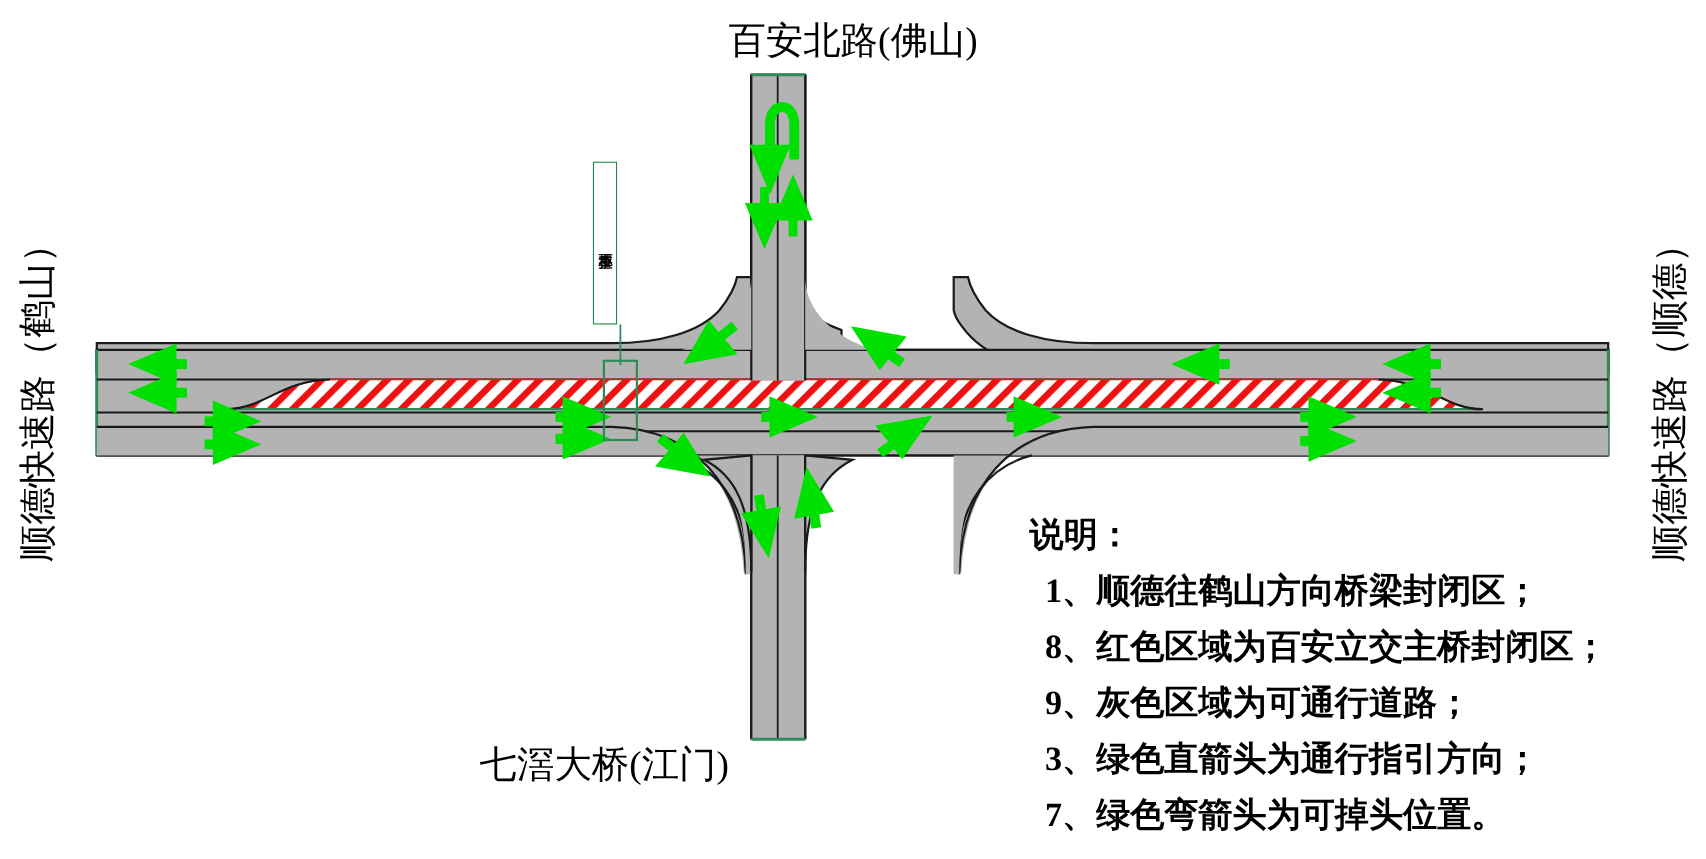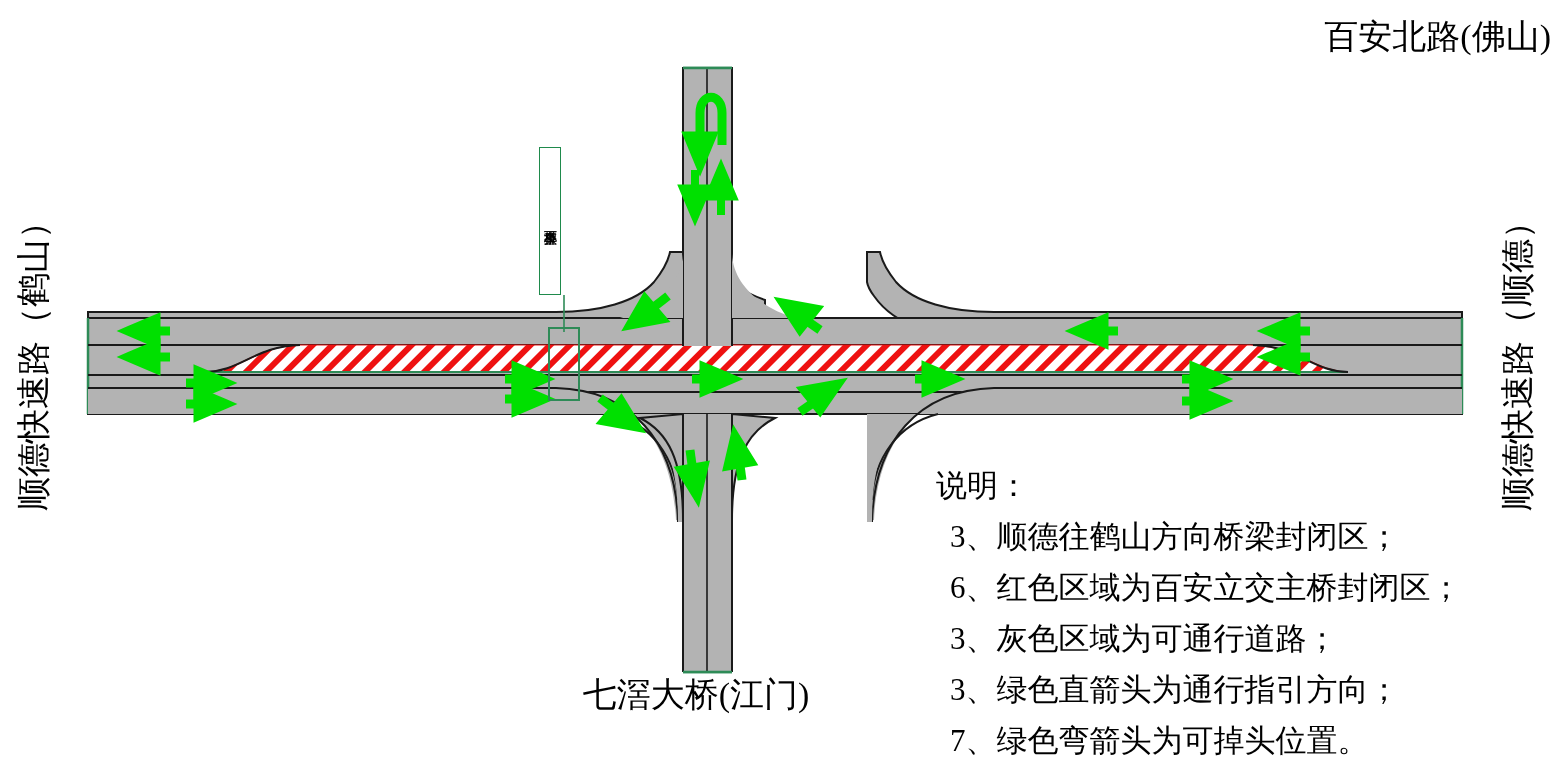--- a/index.html
+++ b/index.html
@@ -1,26 +1,26 @@
 <!DOCTYPE html>
 <html><head>
 <meta charset="utf-8">
 <style>
   html,body{margin:0;padding:0;background:#ffffff;}
   body{width:1551px;height:781px;position:relative;overflow:hidden;
        font-family:"Liberation Serif","DejaVu Serif",serif;color:#000;}
   .diagram{position:absolute;left:0;top:0;width:1551px;height:781px;}
   .lbl{position:absolute;white-space:nowrap;color:#000;}
-  #label-top{left:0;top:14px;width:1551px;text-align:right;font-size:34px;}
-  #label-bottom{left:436px;top:672px;width:520px;text-align:center;font-size:34px;}
+  #label-top{left:0;top:14px;width:1551px;text-align:center;font-size:34px;}
+  #label-bottom{left:436px;top:672px;width:520px;text-align:left;font-size:34px;}
   #label-left{left:-166px;top:335px;width:400px;text-align:center;font-size:34px;
               transform:rotate(-90deg);transform-origin:center center;}
   #label-right{left:1318px;top:335px;width:400px;text-align:center;font-size:34px;
                transform:rotate(-90deg);transform-origin:center center;}
-  #legend{position:absolute;left:930px;top:460px;width:600px;font-size:31px;line-height:51px;}
+  #legend{position:absolute;left:930px;top:460px;width:600px;font-size:31px;line-height:51px;font-weight:bold;}
   #legend .legend-title{margin-left:6px;}
   #legend .legend-item{margin-left:20px;white-space:nowrap;}
   #uturn-note{position:absolute;left:539px;top:147px;width:22px;height:148px;
               border:1.6px solid #1f8a4c;box-sizing:border-box;background:#fff;
               display:flex;align-items:center;justify-content:center;}
   #uturn-note span{font-size:13px;writing-mode:vertical-rl;text-orientation:upright;
               letter-spacing:0px;line-height:20px;white-space:nowrap;color:#000;}
 </style>
 </head>
 <body>
@@ -241,18 +241,18 @@
 <div class="lbl" id="label-bottom">七滘大桥(江门)</div>
 <div class="lbl" id="label-left">顺德快速路（鹤山）</div>
 <div class="lbl" id="label-right">顺德快速路（顺德）</div>
 
 <div id="uturn-note">
   <span>桥下小型车可掉头</span>
 </div>
 
 <div id="legend">
   <div class="legend-title">说明：</div>
-  <div class="legend-item">3、顺德往鹤山方向桥梁封闭区；</div>
-  <div class="legend-item">6、红色区域为百安立交主桥封闭区；</div>
-  <div class="legend-item">3、灰色区域为可通行道路；</div>
+  <div class="legend-item">1、顺德往鹤山方向桥梁封闭区；</div>
+  <div class="legend-item">8、红色区域为百安立交主桥封闭区；</div>
+  <div class="legend-item">9、灰色区域为可通行道路；</div>
   <div class="legend-item">3、绿色直箭头为通行指引方向；</div>
   <div class="legend-item">7、绿色弯箭头为可掉头位置。</div>
 </div>
 
 </body></html>

